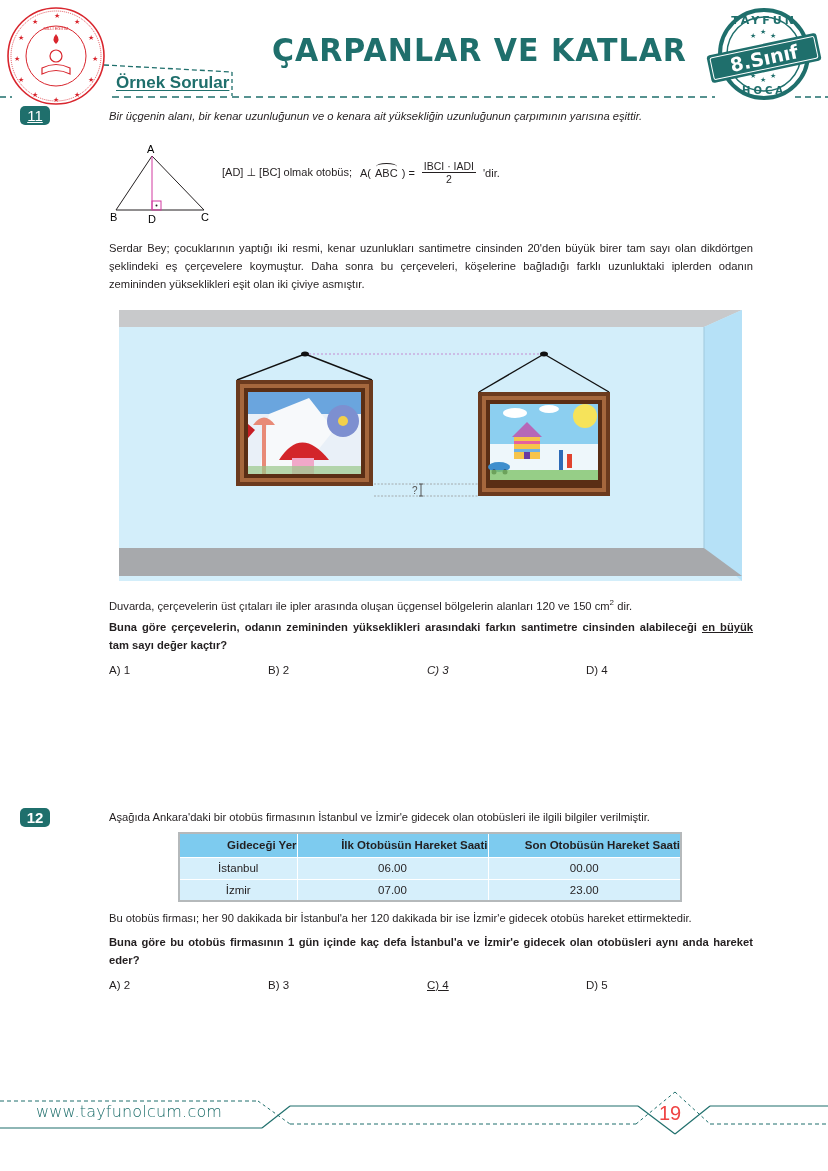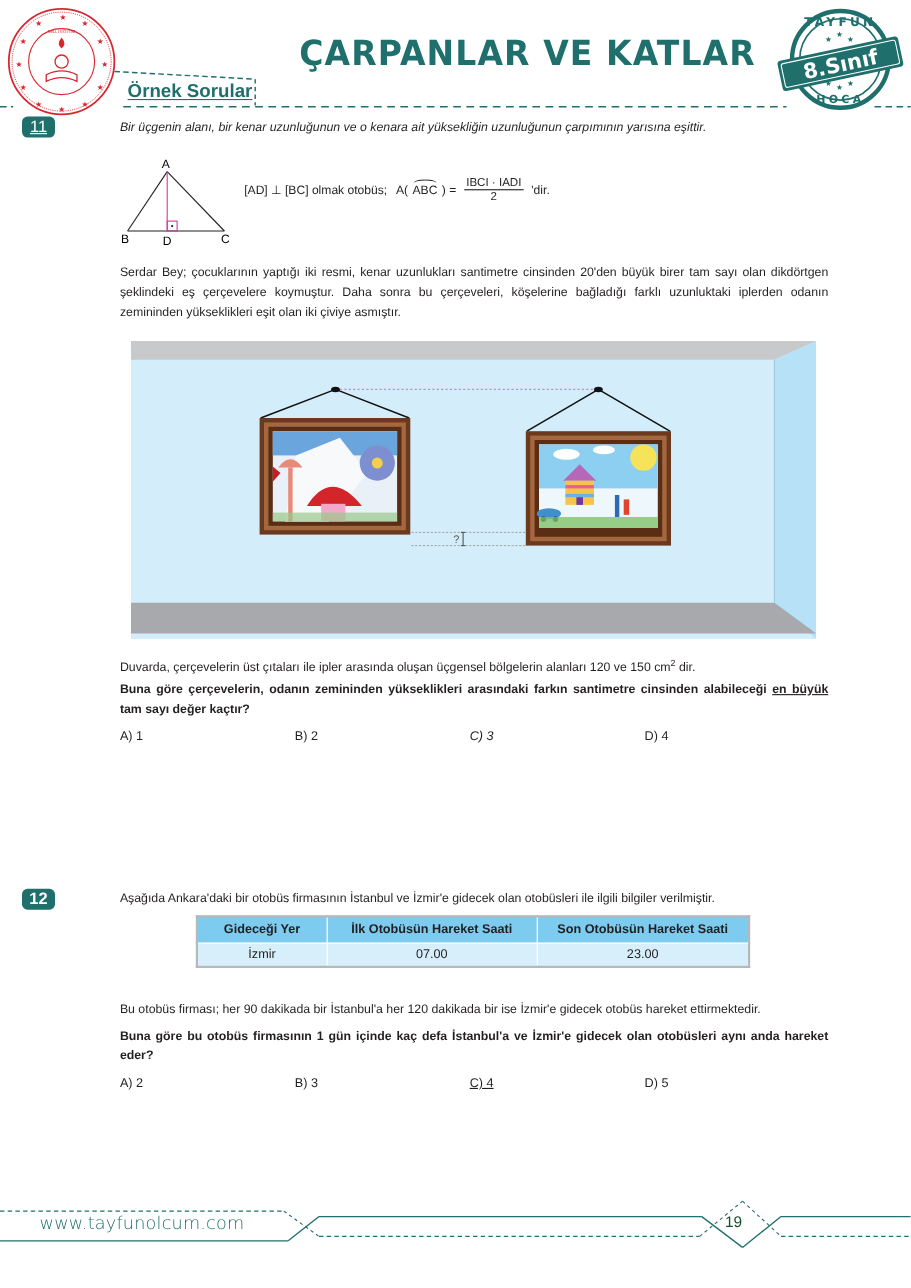--- a/index.html
+++ b/index.html
@@ -45,33 +45,33 @@
   
   .room { left: 119px; top: 310px; width: 623px; height: 271px; }
 
   
   .bus-table {
     left: 178px; top: 832px; width: 504px; border-collapse: collapse;
     border: 2px solid #b5b9bb; font-size: 11.5px;
   }
   .bus-table th {
     background: #7dcbef; font-weight: bold; height: 24px; color: #231f20;
-    border-right: 1px solid #ffffff; border-bottom: 1px solid #ffffff;
+    border-right: 1px solid #ffffff; border-bottom: 1px solid #ffffff; text-align: right;
   }
   .bus-table td {
     background: #d6effb; height: 22px; text-align: center; border-right: 1px solid #ffffff;
     border-bottom: 1px solid #ffffff;
   }
 
   
   .footer-url {
     left: 36px; top: 1102px; font-family: "DejaVu Sans", sans-serif; font-size: 16px;
     color: #1f6f6c; letter-spacing: 0.2px; font-weight: 300;
   }
-  .page-number { left: 659px; top: 1102px; font-size: 14px; color: #14532d; text-align: center; }
+  .page-number { left: 659px; top: 1102px; font-size: 20px; color: #ef4444; text-align: center; }
 </style>
 </head>
 <body>
 
 <svg class="abs" style="left:0;top:0" width="828" height="110">
 
   <line x1="0" y1="97" x2="12" y2="97" stroke="#1f6f6c" stroke-width="1.3" stroke-dasharray="6,4"></line>
   <line x1="104" y1="65" x2="232" y2="72" stroke="#1f6f6c" stroke-width="1.3" stroke-dasharray="5,3"></line>
   <line x1="232" y1="72" x2="232" y2="96" stroke="#1f6f6c" stroke-width="1.3" stroke-dasharray="4,3"></line>
   <line x1="112" y1="97" x2="715" y2="97" stroke="#1f6f6c" stroke-width="1.3" stroke-dasharray="7,5"></line>
@@ -241,20 +241,25 @@
 <table class="abs bus-table">
   <thead>
     <tr>
       <th style="width:118px">Gideceği Yer</th>
       <th style="width:191px">İlk Otobüsün Hareket Saati</th>
       <th>Son Otobüsün Hareket Saati</th>
     </tr>
   </thead>
   <tbody>
     <tr>
+      <td>İstanbul</td>
+      <td>06.00</td>
+      <td>00.00</td>
+    </tr>
+    <tr>
       <td>İzmir</td>
       <td>07.00</td>
       <td>23.00</td>
     </tr>
   </tbody>
 </table>
 
 <div class="abs txt" style="left:109px;top:909px;width:650px;">Bu otobüs firması; her 90 dakikada bir İstanbul'a her 120 dakikada bir ise İzmir'e gidecek otobüs hareket ettirmektedir.</div>
 <div class="abs txt bold justify" style="left:109px;top:933px;width:644px;text-align-last:left;">Buna göre bu otobüs firmasının 1 gün içinde kaç defa İstanbul'a ve İzmir'e gidecek olan otobüsleri aynı anda hareket eder?</div>
 

